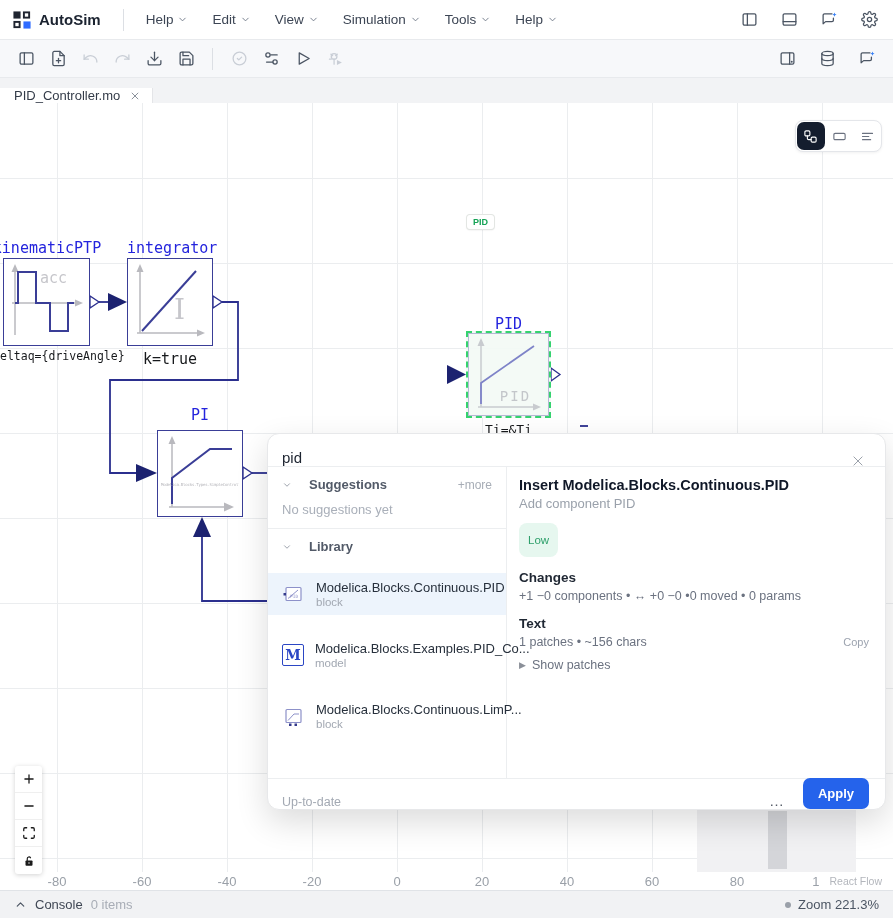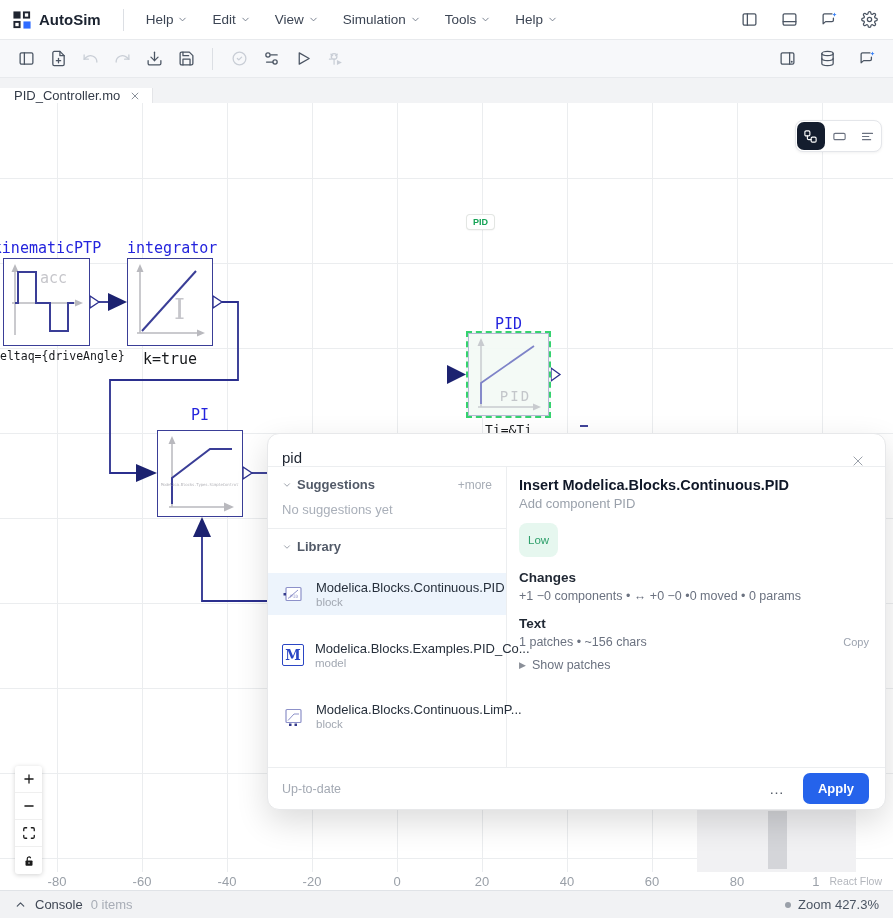--- a/index.html
+++ b/index.html
@@ -73,21 +73,21 @@
   .dlg-close svg { width:14px; height:14px; stroke:#9aa0a9; stroke-width:1.7; stroke-linecap:round; }
   .dlg-agent { position:relative; display:flex; align-items:center; padding:13px 16px 12px 14px; }
   .agent-pill { display:flex; align-items:center; gap:6px; border:1px solid #e4e6ea; border-radius:15px; padding:5px 11px 5px 9px; font-size:13px; color:#3b4250; background:#fff; }
   .agent-pill svg.bot { width:15px; height:15px; stroke:#4b5563; fill:none; stroke-width:1.6; stroke-linecap:round; stroke-linejoin:round; }
   .times { margin-left:11px; font-size:13px; color:#a7adb6; }
   .upbtn { position:absolute; right:16px; top:9px; width:29px; height:29px; border-radius:50%; background:#2563eb; display:flex; align-items:center; justify-content:center; }
   .upbtn svg { width:15px; height:15px; stroke:#fff; fill:none; stroke-width:2.2; stroke-linecap:round; stroke-linejoin:round; }
 
   .dlg-body { flex:1; border-top:1px solid #eceef0; display:flex; min-height:0; }
   .dlg-left { width:239px; border-right:1px solid #eceef0; padding:10px 14px 0 14px; }
-  .sec-row { display:flex; align-items:center; font-size:13px; font-weight:600; color:#525a68; gap:5px; }
+  .sec-row { display:flex; align-items:center; font-size:13px; font-weight:600; color:#525a68; gap:17px; }
   .sec-row .chev { width:10px; height:10px; stroke:#8a909c; }
   .more { margin-left:auto; font-size:12px; font-weight:400; color:#a7adb6; }
   .empty { margin-top:10px; font-size:13px; color:#a9afb9; }
   .lhr { height:1px; background:#eceef0; margin:11px -14px 0 -14px; }
   .lib-head { margin-top:10px; }
   .items { margin:7px -14px 0 -14px; }
   .item { display:flex; align-items:center; gap:11px; padding:5px 14px; height:42px;margin-top:19px; }
   .item.sel { background:#edf4fc; }
   .item .tcol { min-width:0; }
   .item .ttl { font-size:13px; color:#27303c; white-space:nowrap; }
@@ -99,21 +99,21 @@
   .r-title { font-size:14.5px; font-weight:600; color:#101828; margin-bottom:3px; }
   .r-sub { font-size:13px; color:#9aa1ab; margin-bottom:12px; }
   .chip { display:inline-block; background:#e6f7ef; color:#2ea06b; font-size:11.5px; padding:11px 9px; border-radius:8px; margin-bottom:13px; }
   .r-h { font-size:13.5px; font-weight:600; color:#1f2733; margin-bottom:4px; }
   .r-line { font-size:12.5px; color:#6b7280; margin-bottom:13px; }
   .r-patch { display:flex; align-items:center; font-size:12.5px; color:#6b7280; margin-bottom:9px; }
   .copy { margin-left:auto; font-size:11px; color:#9ca3af; }
   .showp { display:flex; align-items:center; gap:6px; font-size:12.5px; color:#6b7280; }
   .tri { font-size:9px; color:#8a8f98; }
 
-  .dlg-foot { height:42px; border-top:1px solid #eceef0; display:flex; align-items:center; padding:0 16px 0 14px; border-radius:0 0 12px 12px; }
+  .dlg-foot { height:31px; border-top:1px solid #eceef0; display:flex; align-items:flex-end; padding:0 16px 0 14px; border-radius:0 0 12px 12px; }
   .uptodate { font-size:12.5px; color:#a3a9b3; }
   .dots { margin-left:auto; margin-right:18px; font-size:15px; color:#565d68; letter-spacing:1px; }
   .apply { background:#2563eb; color:#fff; font-size:13px; font-weight:600; border:none; border-radius:7px; padding:8px 15px; font-family:"Liberation Sans", sans-serif; }
 
   
   .statusbar { height:28px; background:#f1f2f4; border-top:1px solid #e0e3e7; display:flex; align-items:center; padding:0 14px; }
   .sb-left { display:flex; align-items:center; gap:8px; font-size:13px; color:#3f4754; }
   .sb-left svg { width:13px; height:13px; stroke:#4b5563; fill:none; stroke-width:2.2; stroke-linecap:round; stroke-linejoin:round; }
   .sb-items { font-size:13px; color:#a8adb6; margin-left:8px; }
   .sb-right { margin-left:auto; display:flex; align-items:center; gap:7px; font-size:13px; color:#4b5563; }
@@ -549,17 +549,17 @@
   <div class="statusbar">
     <div class="sb-left">
       <svg viewBox="0 0 24 24">
           <polyline points="6 15 12 9 18 15"></polyline>
         </svg>
       <span>Console</span>
     </div>
     <span class="sb-items">0 items</span>
     <div class="sb-right">
       <span class="sb-dot"></span>
-      <span>Zoom 427.3%</span>
+      <span>Zoom 221.3%</span>
     </div>
   </div>
 
 </div>
 
 </body></html>

